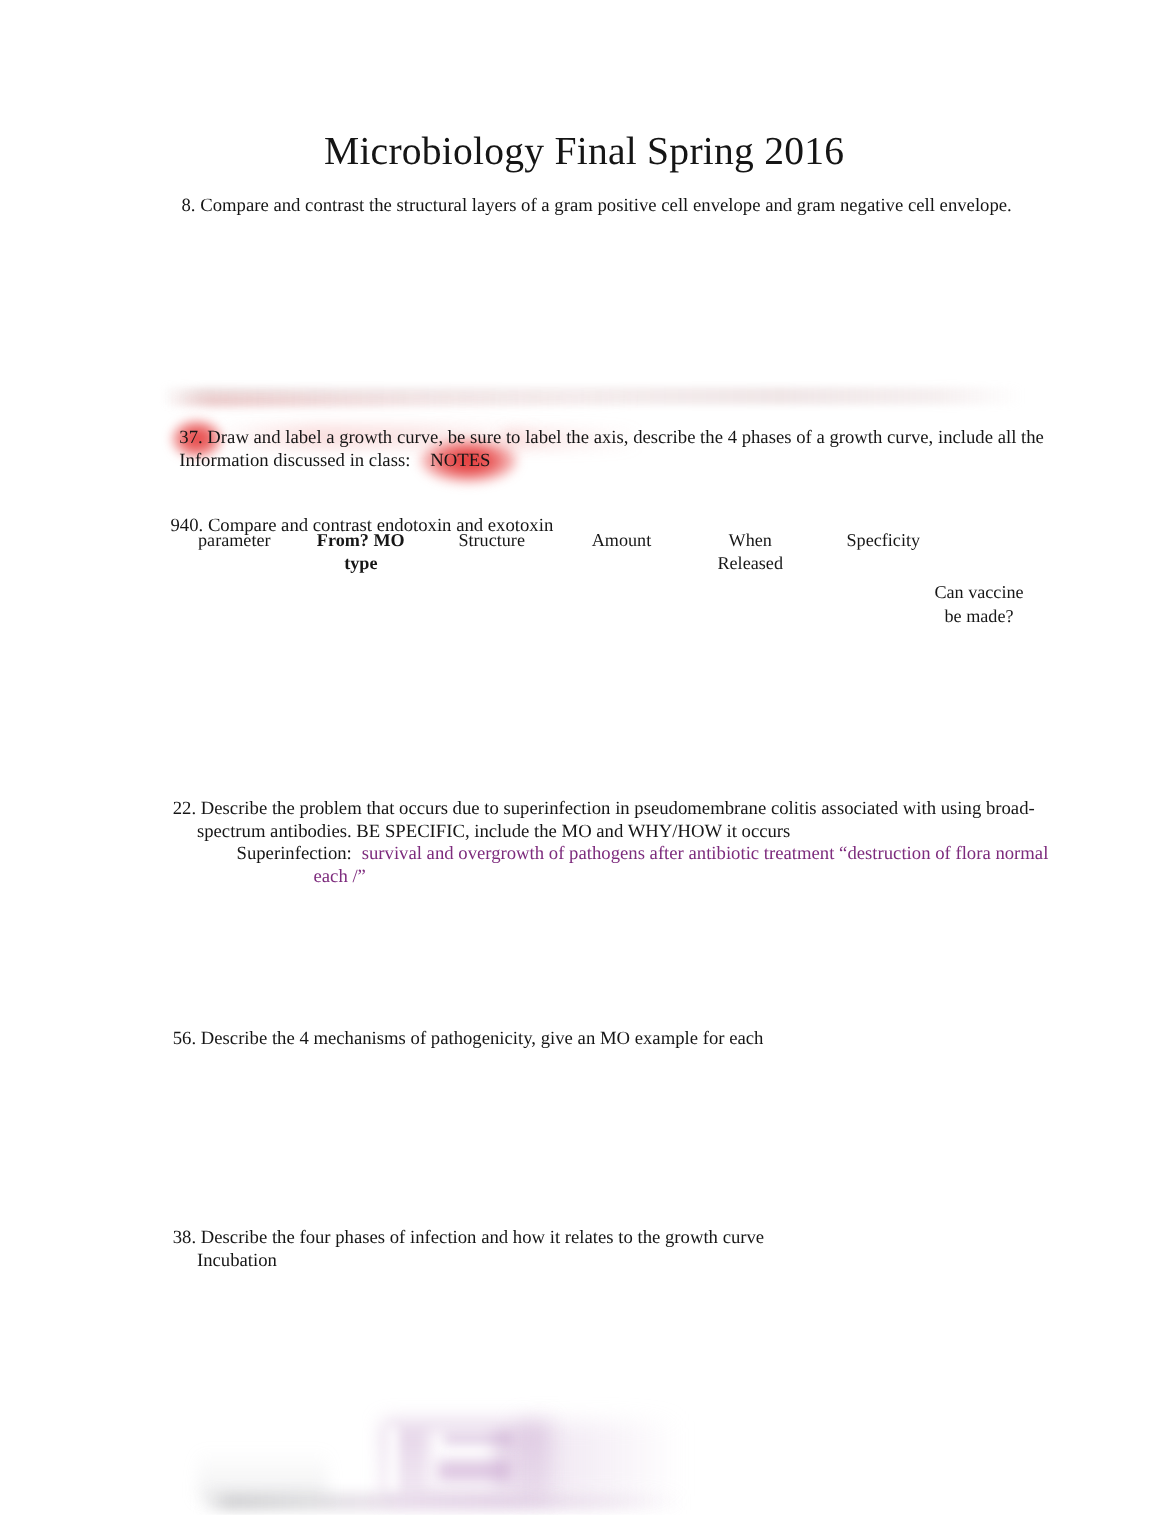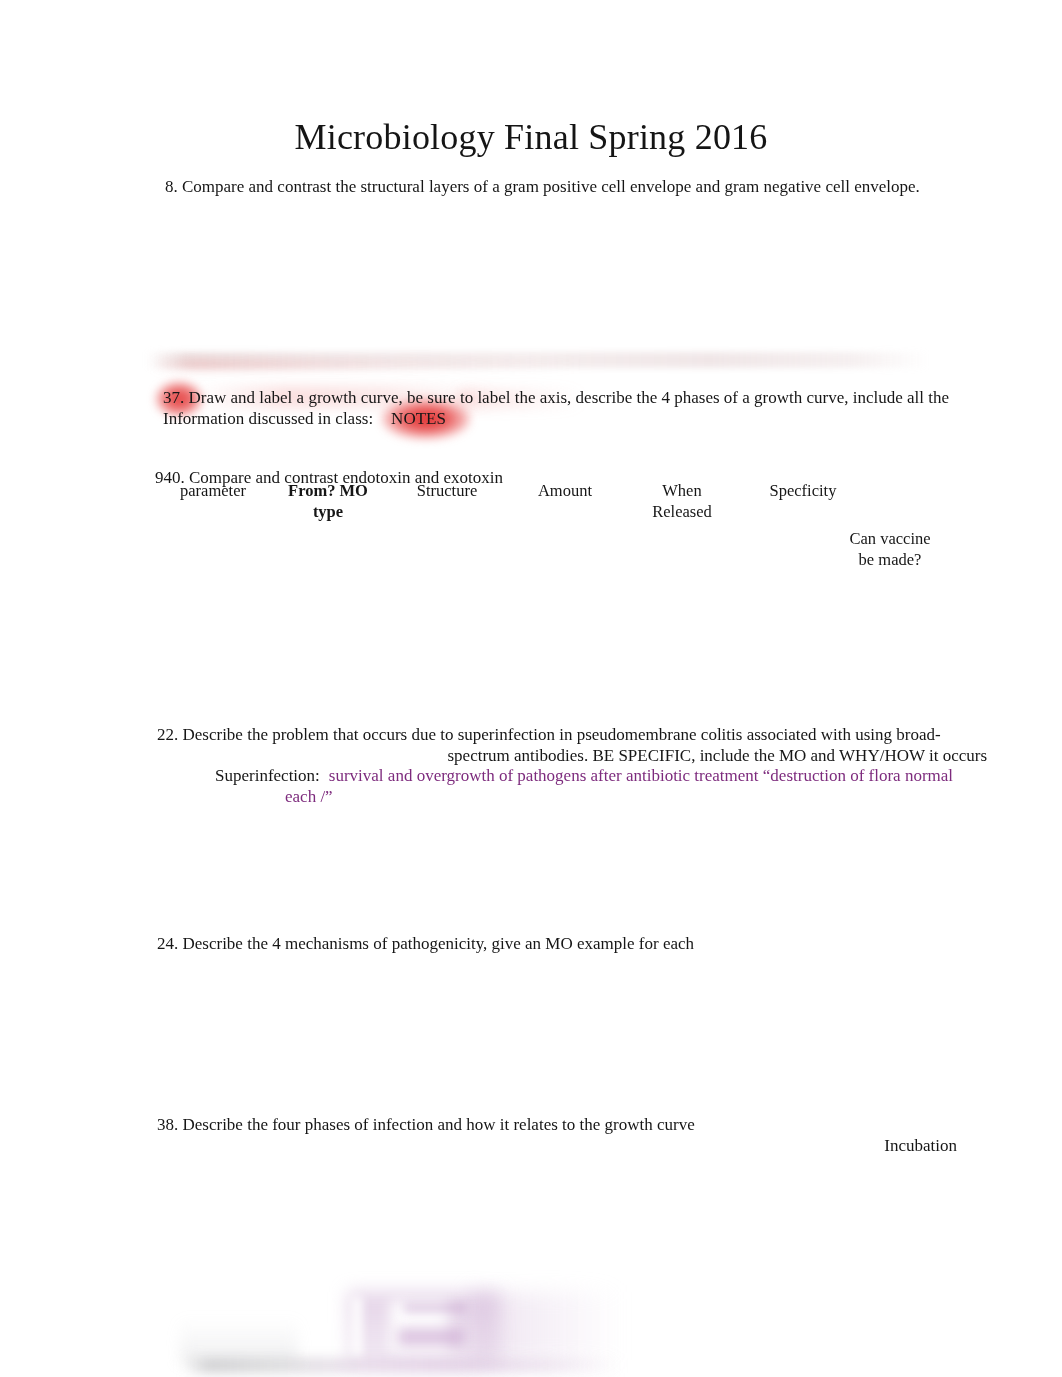--- a/index.html
+++ b/index.html
@@ -40,21 +40,21 @@
   
   .q {
     position: absolute;
     font-size: 17px;
     line-height: 20.5px;
     color: #161616;
   }
   .q .ln { display: block; white-space: pre-wrap; }
 
   .ind-1 { padding-left: 0px; }
-  .ind-2 { padding-left: 22px; text-align: right; }
+  .ind-2 { padding-left: 22px; }
   .ind-3 { padding-left: 58px; }
   .ind-4 { padding-left: 128px; }
 
   
   #q8 {
     left: 165px;
     top: 177px;
     width: 800px;
   }
 
@@ -309,21 +309,21 @@
   </div>
 
   <div class="q" id="q22">
     <span class="ln ind-1">22. Describe the problem that occurs due to superinfection in pseudomembrane colitis associated with using broad-</span>
     <span class="ln ind-2">spectrum antibodies. BE SPECIFIC, include the MO and WHY/HOW it occurs</span>
     <span class="ln ind-3"><span>Superinfection:</span><span style="display:inline-block;width:9px"></span><span class="anno-purple">survival and overgrowth of pathogens after antibiotic treatment “destruction of flora normal</span></span>
     <span class="ln ind-4 anno-purple">each /”</span>
   </div>
 
   <div class="q" id="q33">
-    <span class="ln ind-1">24. Describe the 4 mechanisms of pathogenicity, give an MO example for each</span>
+    <span class="ln ind-1">56. Describe the 4 mechanisms of pathogenicity, give an MO example for each</span>
   </div>
 
   <div class="q" id="q38">
     <span class="ln ind-1">38. Describe the four phases of infection and how it relates to the growth curve</span>
     <span class="ln ind-2">Incubation</span>
   </div>
 
   <div class="artifact" id="art-h"></div>
   <div class="artifact" id="art-a"></div>
   <div class="artifact" id="art-b"></div>

